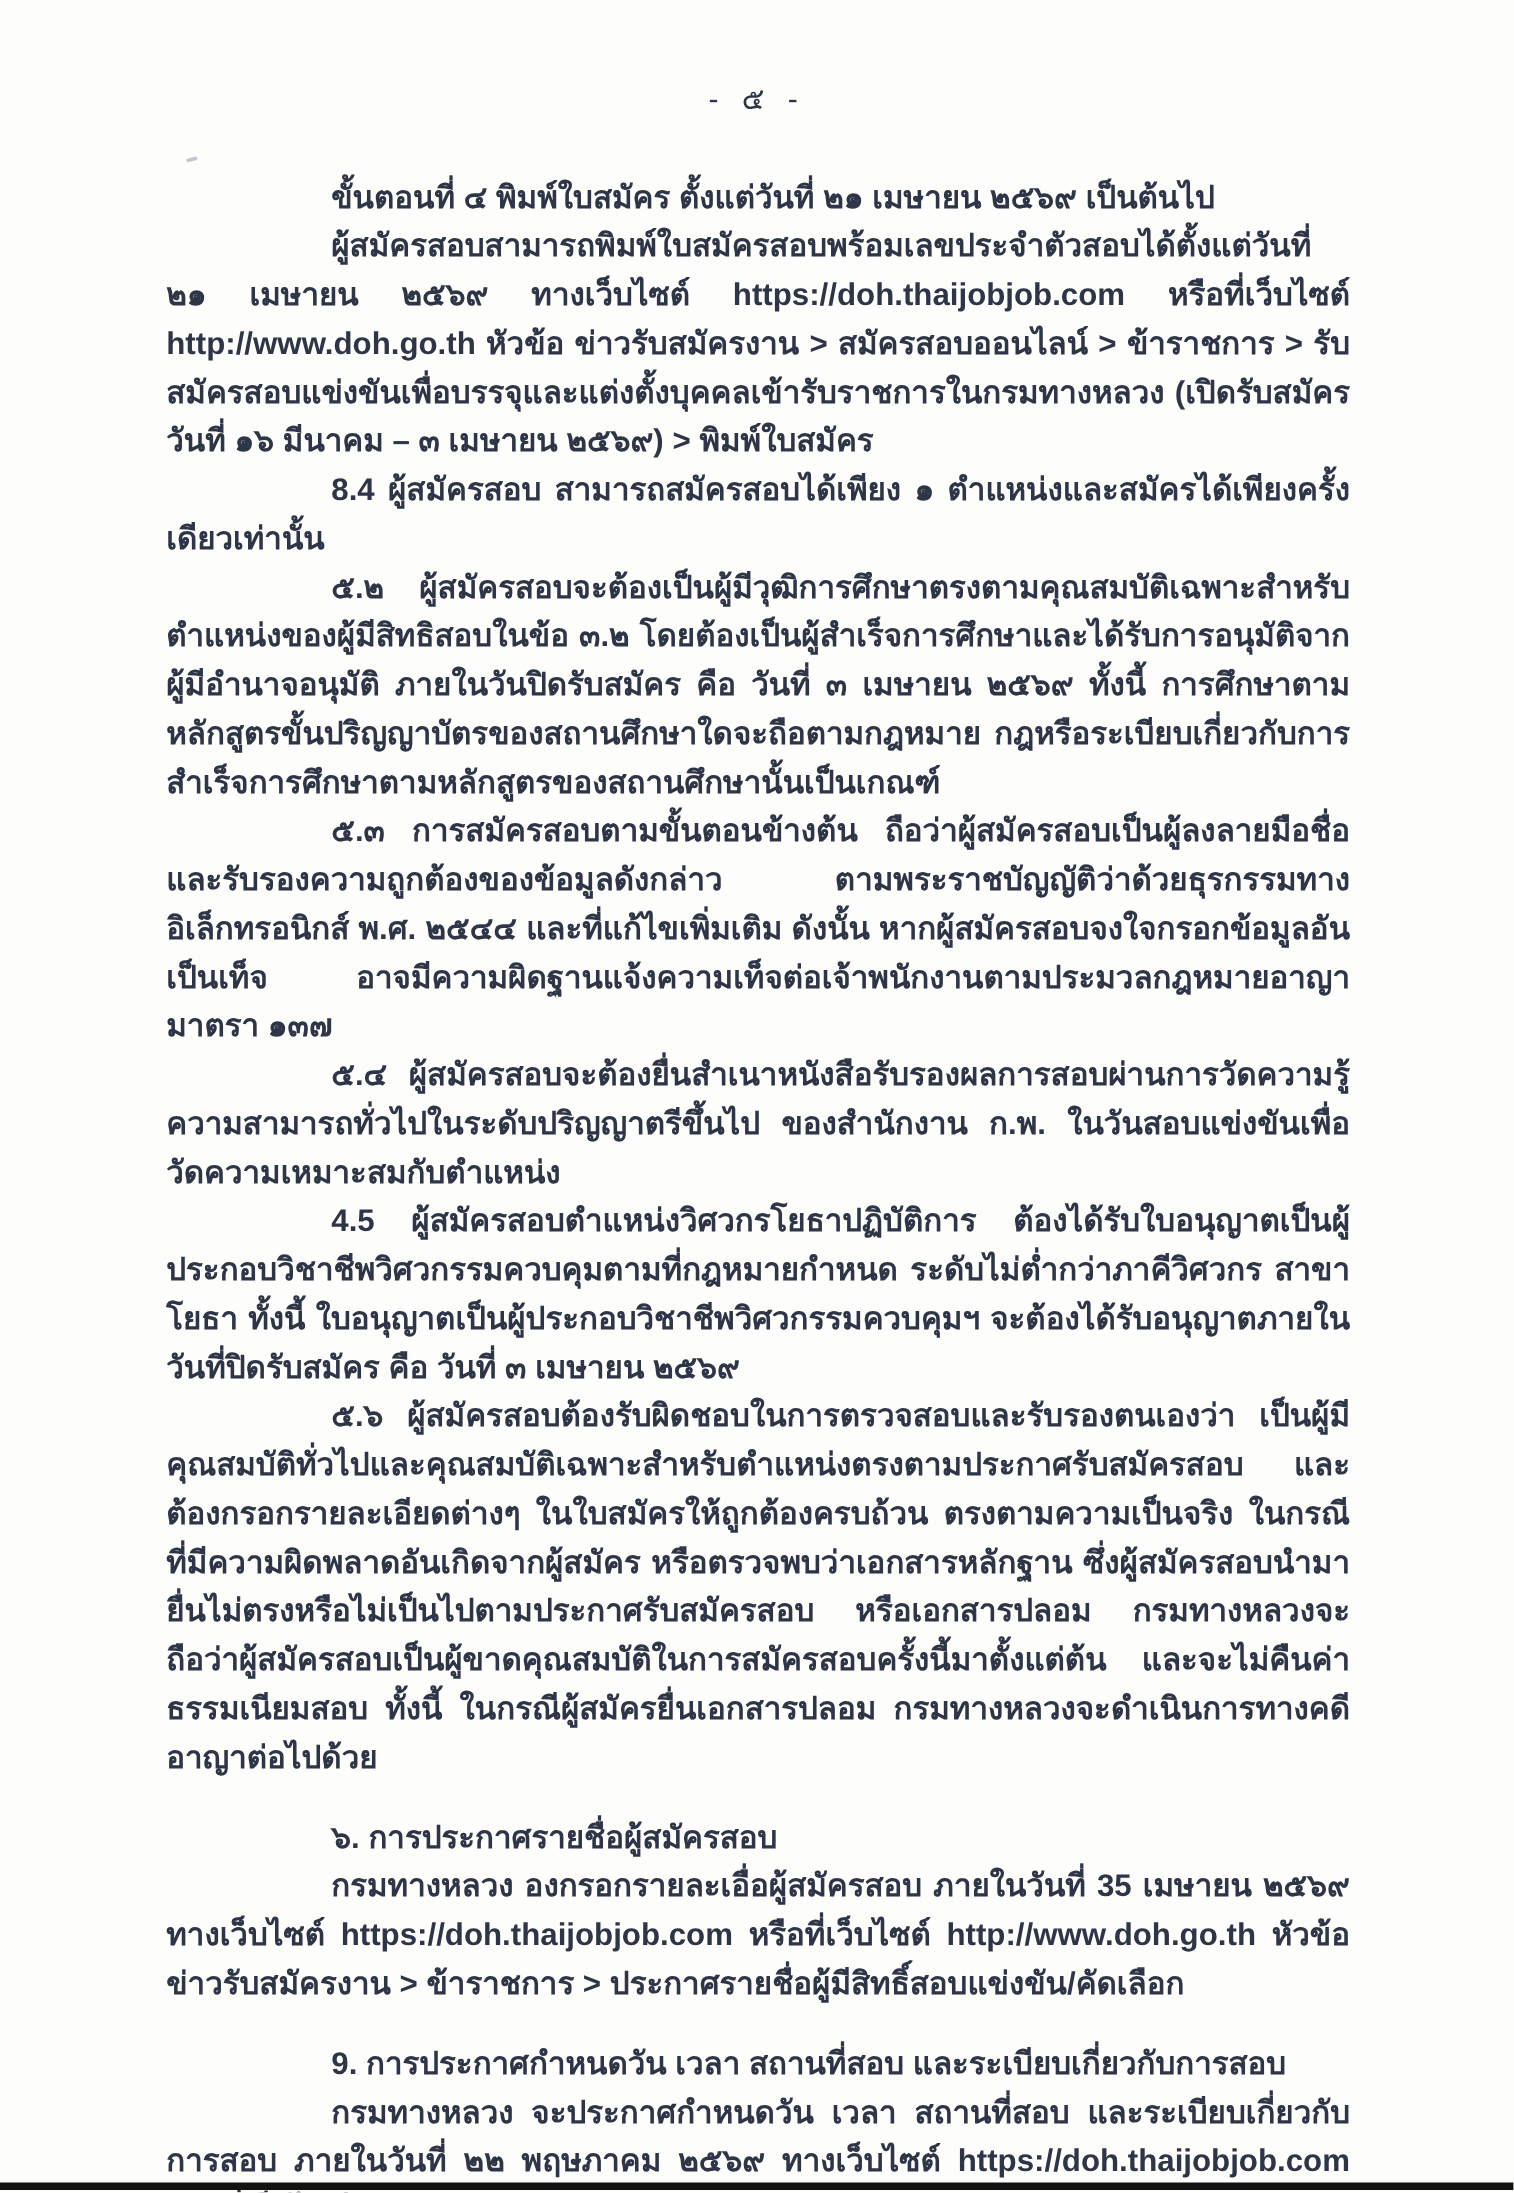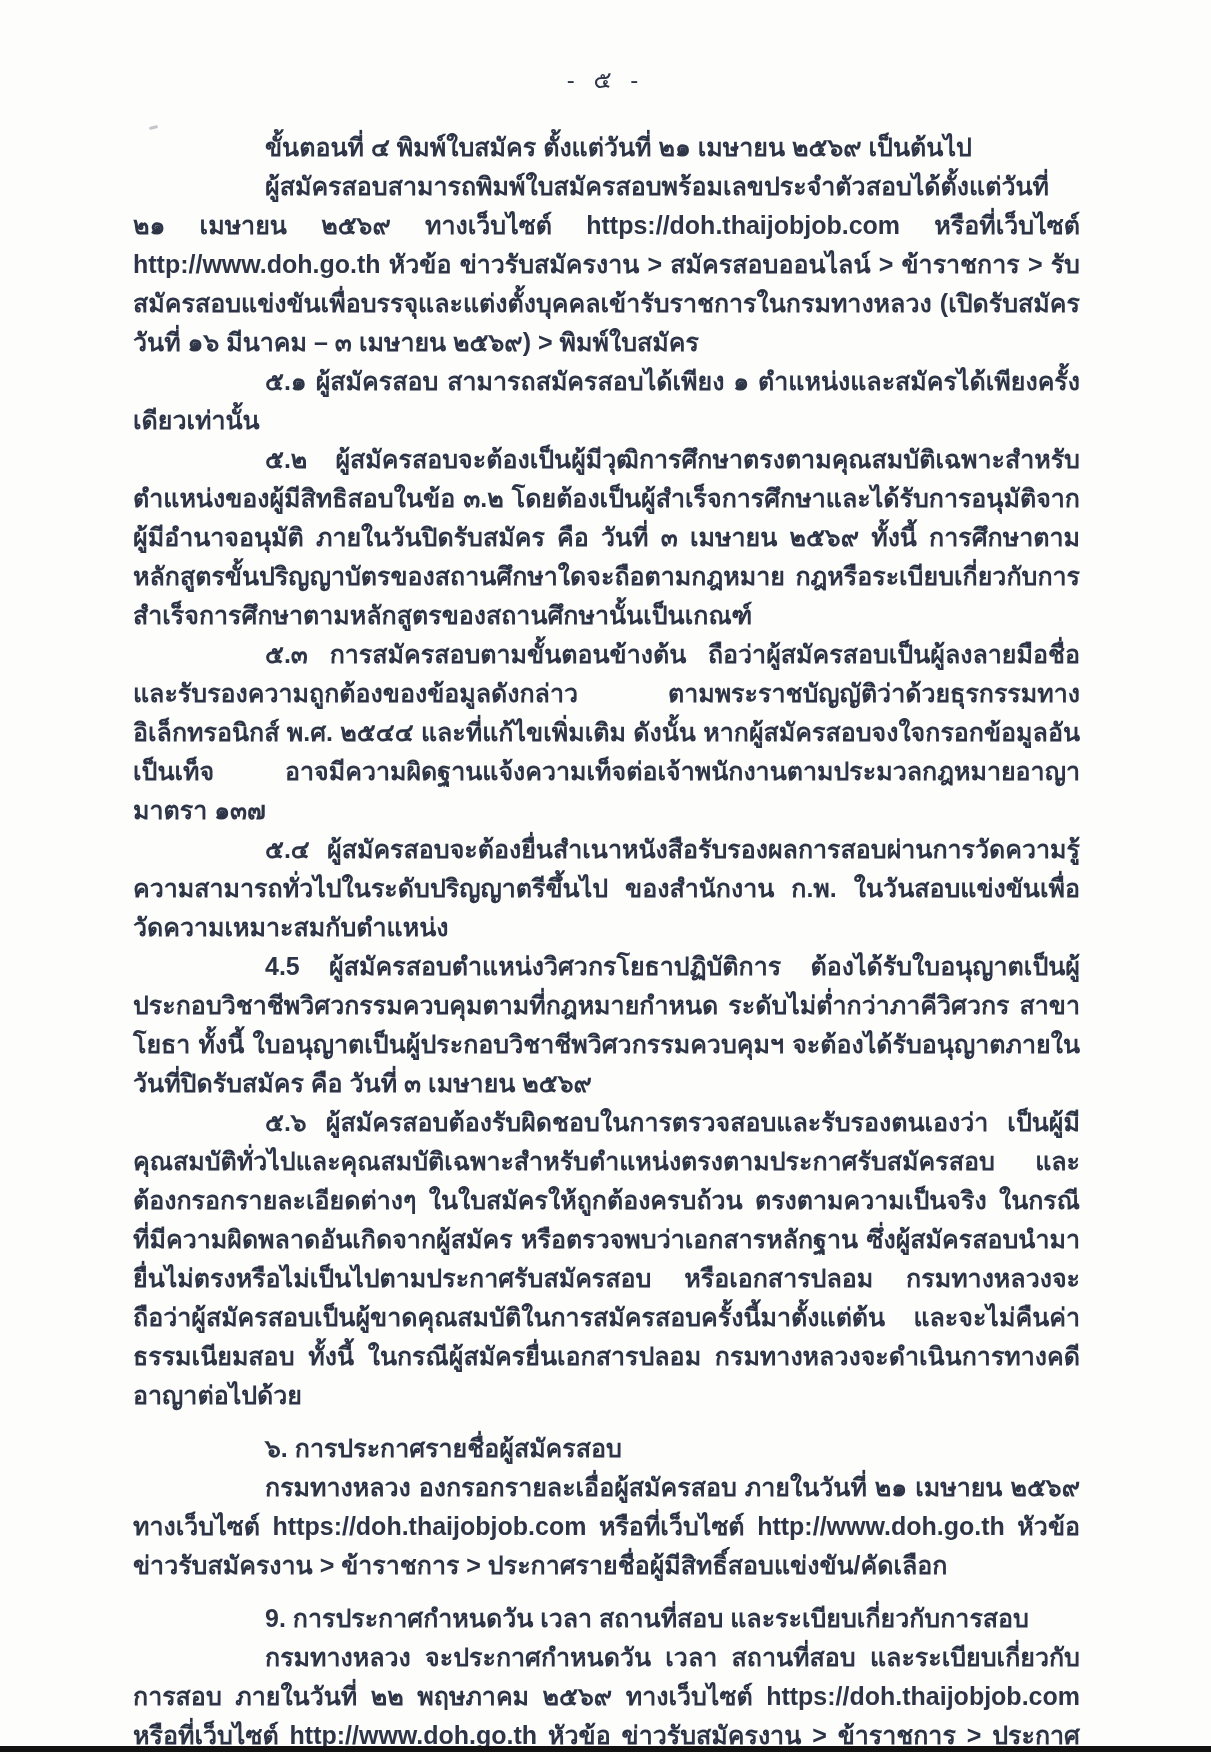--- a/index.html
+++ b/index.html
@@ -19,21 +19,21 @@
     line-height: 28px;
     letter-spacing: 6px;
   }
   .content {
     padding: 20px 131px 0 133px;
     font-size: 25px;
     line-height: 39px;
     text-align: justify;
   }
   .block { margin: 0; }
-  .block.heading { font-weight: bold; margin-top: 14px; }
+  .block.heading { font-weight: bold; margin-top: 25px; }
   .indent-normal { text-indent: 132px; }
   .b { font-weight: bold; }
   .r { font-weight: bold; }
   
   .scanbar {
     position: absolute;
     left: 0;
     width: 1211px;
     bottom: 2px;
     height: 6px;
@@ -52,27 +52,27 @@
 </style>
 </head>
 <body>
 
 <div class="page">
   <div class="pagenum">- ๕ -</div>
 
   <div class="content" id="doc-content">
       <div class="block heading indent-normal"><span class="b">ขั้นตอนที่ ๔ พิมพ์ใบสมัคร ตั้งแต่วันที่ ๒๑ เมษายน ๒๕๖๙ เป็นต้นไป</span></div>
       <div class="block paragraph indent-normal"><span class="r">ผู้สมัครสอบสามารถพิมพ์ใบสมัครสอบพร้อมเลขประจำตัวสอบได้ตั้งแต่</span><span class="b">วันที่ ๒๑ เมษายน ๒๕๖๙</span><span class="r"> ทางเว็บไซต์ https://doh.thaijobjob.com หรือที่เว็บไซต์ http://www.doh.go.th หัวข้อ ข่าวรับสมัครงาน &gt; สมัครสอบออนไลน์ &gt; ข้าราชการ &gt; รับสมัครสอบแข่งขันเพื่อบรรจุและแต่งตั้งบุคคลเข้ารับราชการในกรมทางหลวง (เปิดรับสมัครวันที่ ๑๖ มีนาคม – ๓ เมษายน ๒๕๖๙) &gt; พิมพ์ใบสมัคร</span></div>
-      <div class="block paragraph indent-normal"><span class="r">๕.๑ ผู้สมัครสอบ </span><span class="b">สามารถสมัครสอบได้เพียง ๑ ตำแหน่งและสมัครได้เพียงครั้งเดียวเท่านั้น</span></div>
+      <div class="block paragraph indent-normal"><span class="r">8.4 ผู้สมัครสอบ </span><span class="b">สามารถสมัครสอบได้เพียง ๑ ตำแหน่งและสมัครได้เพียงครั้งเดียวเท่านั้น</span></div>
       <div class="block paragraph indent-normal"><span class="r">๕.๒ ผู้สมัครสอบจะต้องเป็นผู้มีวุฒิการศึกษาตรงตามคุณสมบัติเฉพาะสำหรับตำแหน่งของผู้มีสิทธิสอบในข้อ ๓.๒ โดยต้องเป็นผู้สำเร็จการศึกษาและได้รับการอนุมัติจากผู้มีอำนาจอนุมัติ </span><span class="b">ภายในวันปิดรับสมัคร คือ วันที่ ๓ เมษายน ๒๕๖๙</span><span class="r"> ทั้งนี้ การศึกษาตามหลักสูตรขั้นปริญญาบัตรของสถานศึกษาใดจะถือตามกฎหมาย กฎหรือระเบียบเกี่ยวกับการสำเร็จการศึกษาตามหลักสูตรของสถานศึกษานั้นเป็นเกณฑ์</span></div>
       <div class="block paragraph indent-normal"><span class="r">๕.๓ การสมัครสอบตามขั้นตอนข้างต้น ถือว่าผู้สมัครสอบเป็นผู้ลงลายมือชื่อ และรับรองความถูกต้องของข้อมูลดังกล่าว ตามพระราชบัญญัติว่าด้วยธุรกรรมทางอิเล็กทรอนิกส์ พ.ศ. ๒๕๔๔ และที่แก้ไขเพิ่มเติม ดังนั้น หากผู้สมัครสอบจงใจกรอกข้อมูลอันเป็นเท็จ อาจมีความผิดฐานแจ้งความเท็จต่อเจ้าพนักงานตามประมวลกฎหมายอาญา มาตรา ๑๓๗</span></div>
       <div class="block paragraph indent-normal"><span class="r">๕.๔ ผู้สมัครสอบจะต้องยื่นสำเนาหนังสือรับรองผลการสอบผ่านการวัดความรู้ความสามารถทั่วไปในระดับปริญญาตรีขึ้นไป ของสำนักงาน ก.พ. ในวันสอบแข่งขันเพื่อวัดความเหมาะสมกับตำแหน่ง</span></div>
       <div class="block paragraph indent-normal"><span class="r">4.5 ผู้สมัครสอบตำแหน่งวิศวกรโยธาปฏิบัติการ ต้องได้รับใบอนุญาตเป็นผู้ประกอบวิชาชีพวิศวกรรมควบคุมตามที่กฎหมายกำหนด ระดับไม่ต่ำกว่า</span><span class="b">ภาคีวิศวกร สาขาโยธา ทั้งนี้ ใบอนุญาตเป็นผู้ประกอบวิชาชีพวิศวกรรมควบคุมฯ จะต้องได้รับอนุญาตภายในวันที่ปิดรับสมัคร คือ วันที่ ๓ เมษายน ๒๕๖๙</span></div>
       <div class="block paragraph indent-normal"><span class="r">๕.๖ ผู้สมัครสอบต้องรับผิดชอบในการตรวจสอบและรับรองตนเองว่า เป็นผู้มีคุณสมบัติทั่วไปและคุณสมบัติเฉพาะสำหรับตำแหน่งตรงตามประกาศรับสมัครสอบ และต้องกรอกรายละเอียดต่างๆ ในใบสมัครให้ถูกต้องครบถ้วน ตรงตามความเป็นจริง ในกรณีที่มีความผิดพลาดอันเกิดจากผู้สมัคร หรือตรวจพบว่าเอกสารหลักฐาน ซึ่งผู้สมัครสอบนำมายื่นไม่ตรงหรือไม่เป็นไปตามประกาศรับสมัครสอบ หรือเอกสารปลอม กรมทางหลวงจะถือว่าผู้สมัครสอบเป็นผู้ขาดคุณสมบัติในการสมัครสอบครั้งนี้มาตั้งแต่ต้น และจะไม่คืนค่าธรรมเนียมสอบ ทั้งนี้ ในกรณีผู้สมัครยื่นเอกสารปลอม กรมทางหลวงจะดำเนินการทางคดีอาญาต่อไปด้วย</span></div>
       <div class="block heading indent-normal"><span class="b">๖. การประกาศรายชื่อผู้สมัครสอบ</span></div>
-      <div class="block paragraph indent-normal"><span class="r">กรมทางหลวง องกรอกรายละเอื่อผู้สมัครสอบ </span><span class="b">ภายในวันที่ ๒๑ เมษายน ๒๕๖๙</span><span class="r"> ทางเว็บไซต์ https://doh.thaijobjob.com หรือที่เว็บไซต์ http://www.doh.go.th หัวข้อ ข่าวรับสมัครงาน &gt; ข้าราชการ &gt; ประกาศรายชื่อผู้มีสิทธิ์สอบแข่งขัน/คัดเลือก</span></div>
+      <div class="block paragraph indent-normal"><span class="r">กรมทางหลวง องกรอกรายละเอื่อผู้สมัครสอบ </span><span class="b">ภายในวันที่ 35 เมษายน ๒๕๖๙</span><span class="r"> ทางเว็บไซต์ https://doh.thaijobjob.com หรือที่เว็บไซต์ http://www.doh.go.th หัวข้อ ข่าวรับสมัครงาน &gt; ข้าราชการ &gt; ประกาศรายชื่อผู้มีสิทธิ์สอบแข่งขัน/คัดเลือก</span></div>
       <div class="block heading indent-normal"><span class="b">9. การประกาศกำหนดวัน เวลา สถานที่สอบ และระเบียบเกี่ยวกับการสอบ</span></div>
       <div class="block paragraph indent-normal"><span class="r">กรมทางหลวง จะประกาศกำหนดวัน เวลา สถานที่สอบ และระเบียบเกี่ยวกับการสอบ </span><span class="b">ภายในวันที่ ๒๒ พฤษภาคม ๒๕๖๙</span><span class="r"> ทางเว็บไซต์ https://doh.thaijobjob.com หรือที่เว็บไซต์ http://www.doh.go.th หัวข้อ ข่าวรับสมัครงาน &gt; ข้าราชการ &gt; ประกาศกำหนดวัน เวลา สถานที่สอบ และระเบียบเกี่ยวกับการสอบ</span></div>
     </div>
 
   <div class="speck"></div>
   <div class="scanbar"></div>
 </div>
 
 </body></html>

